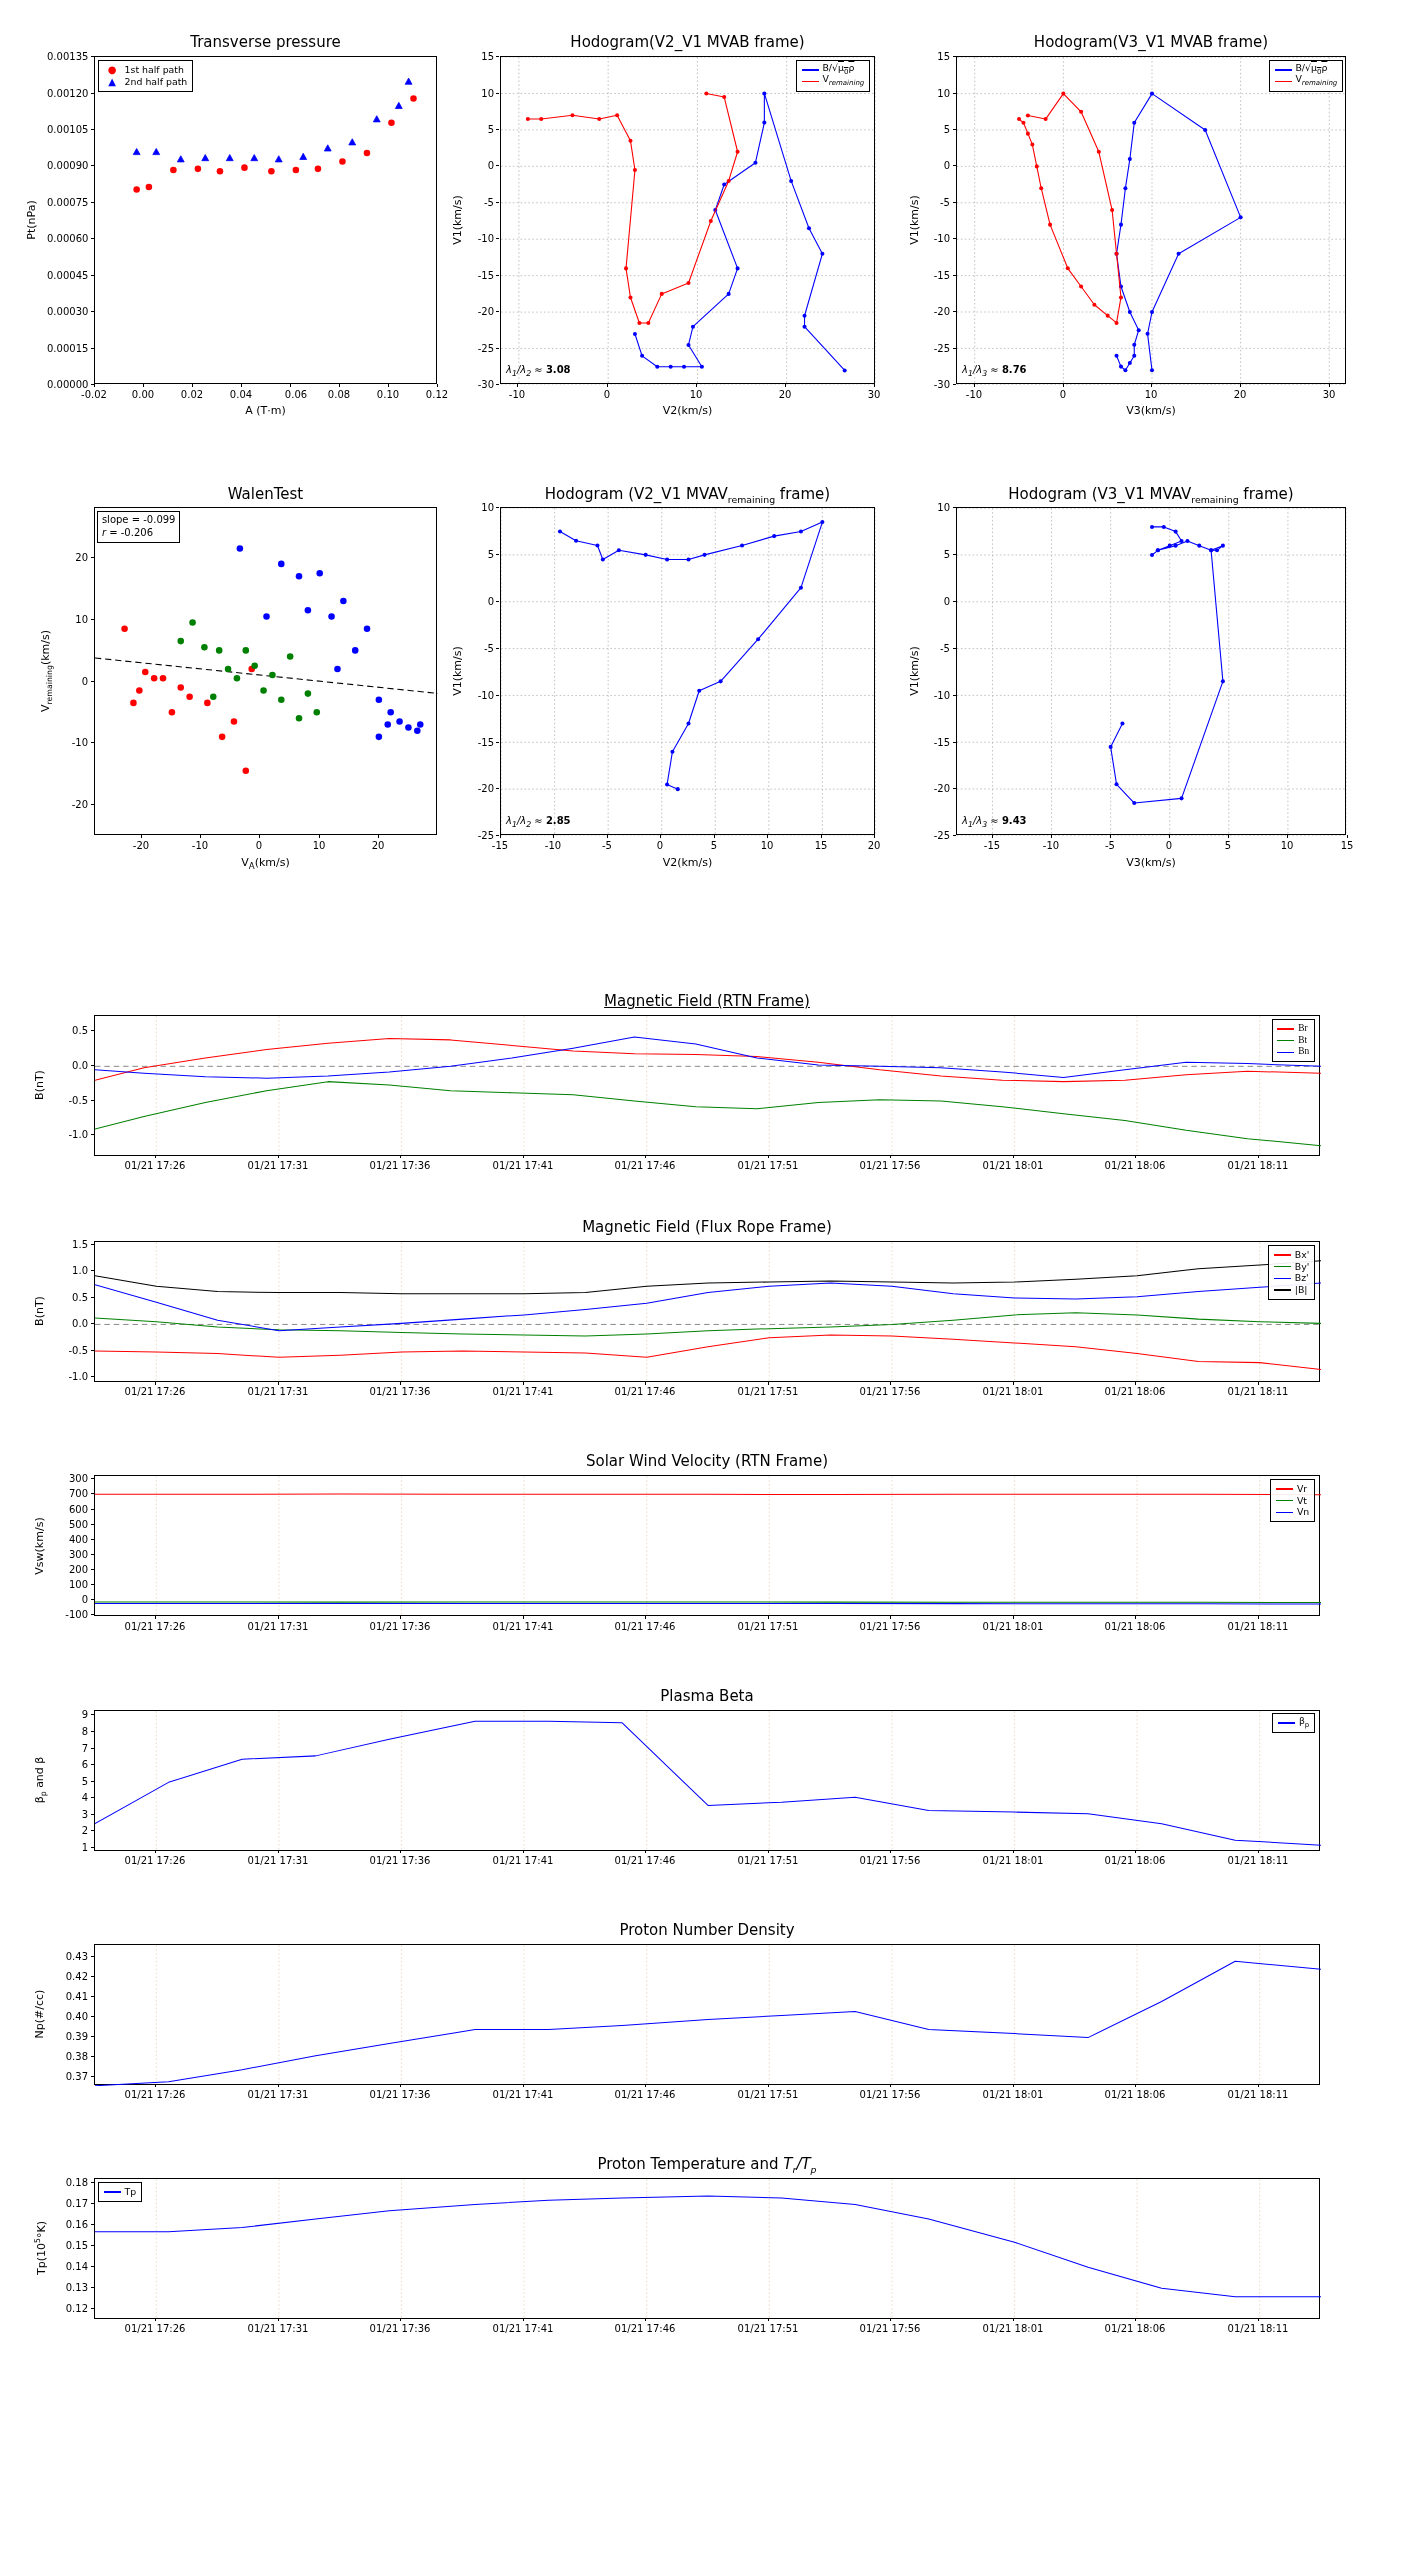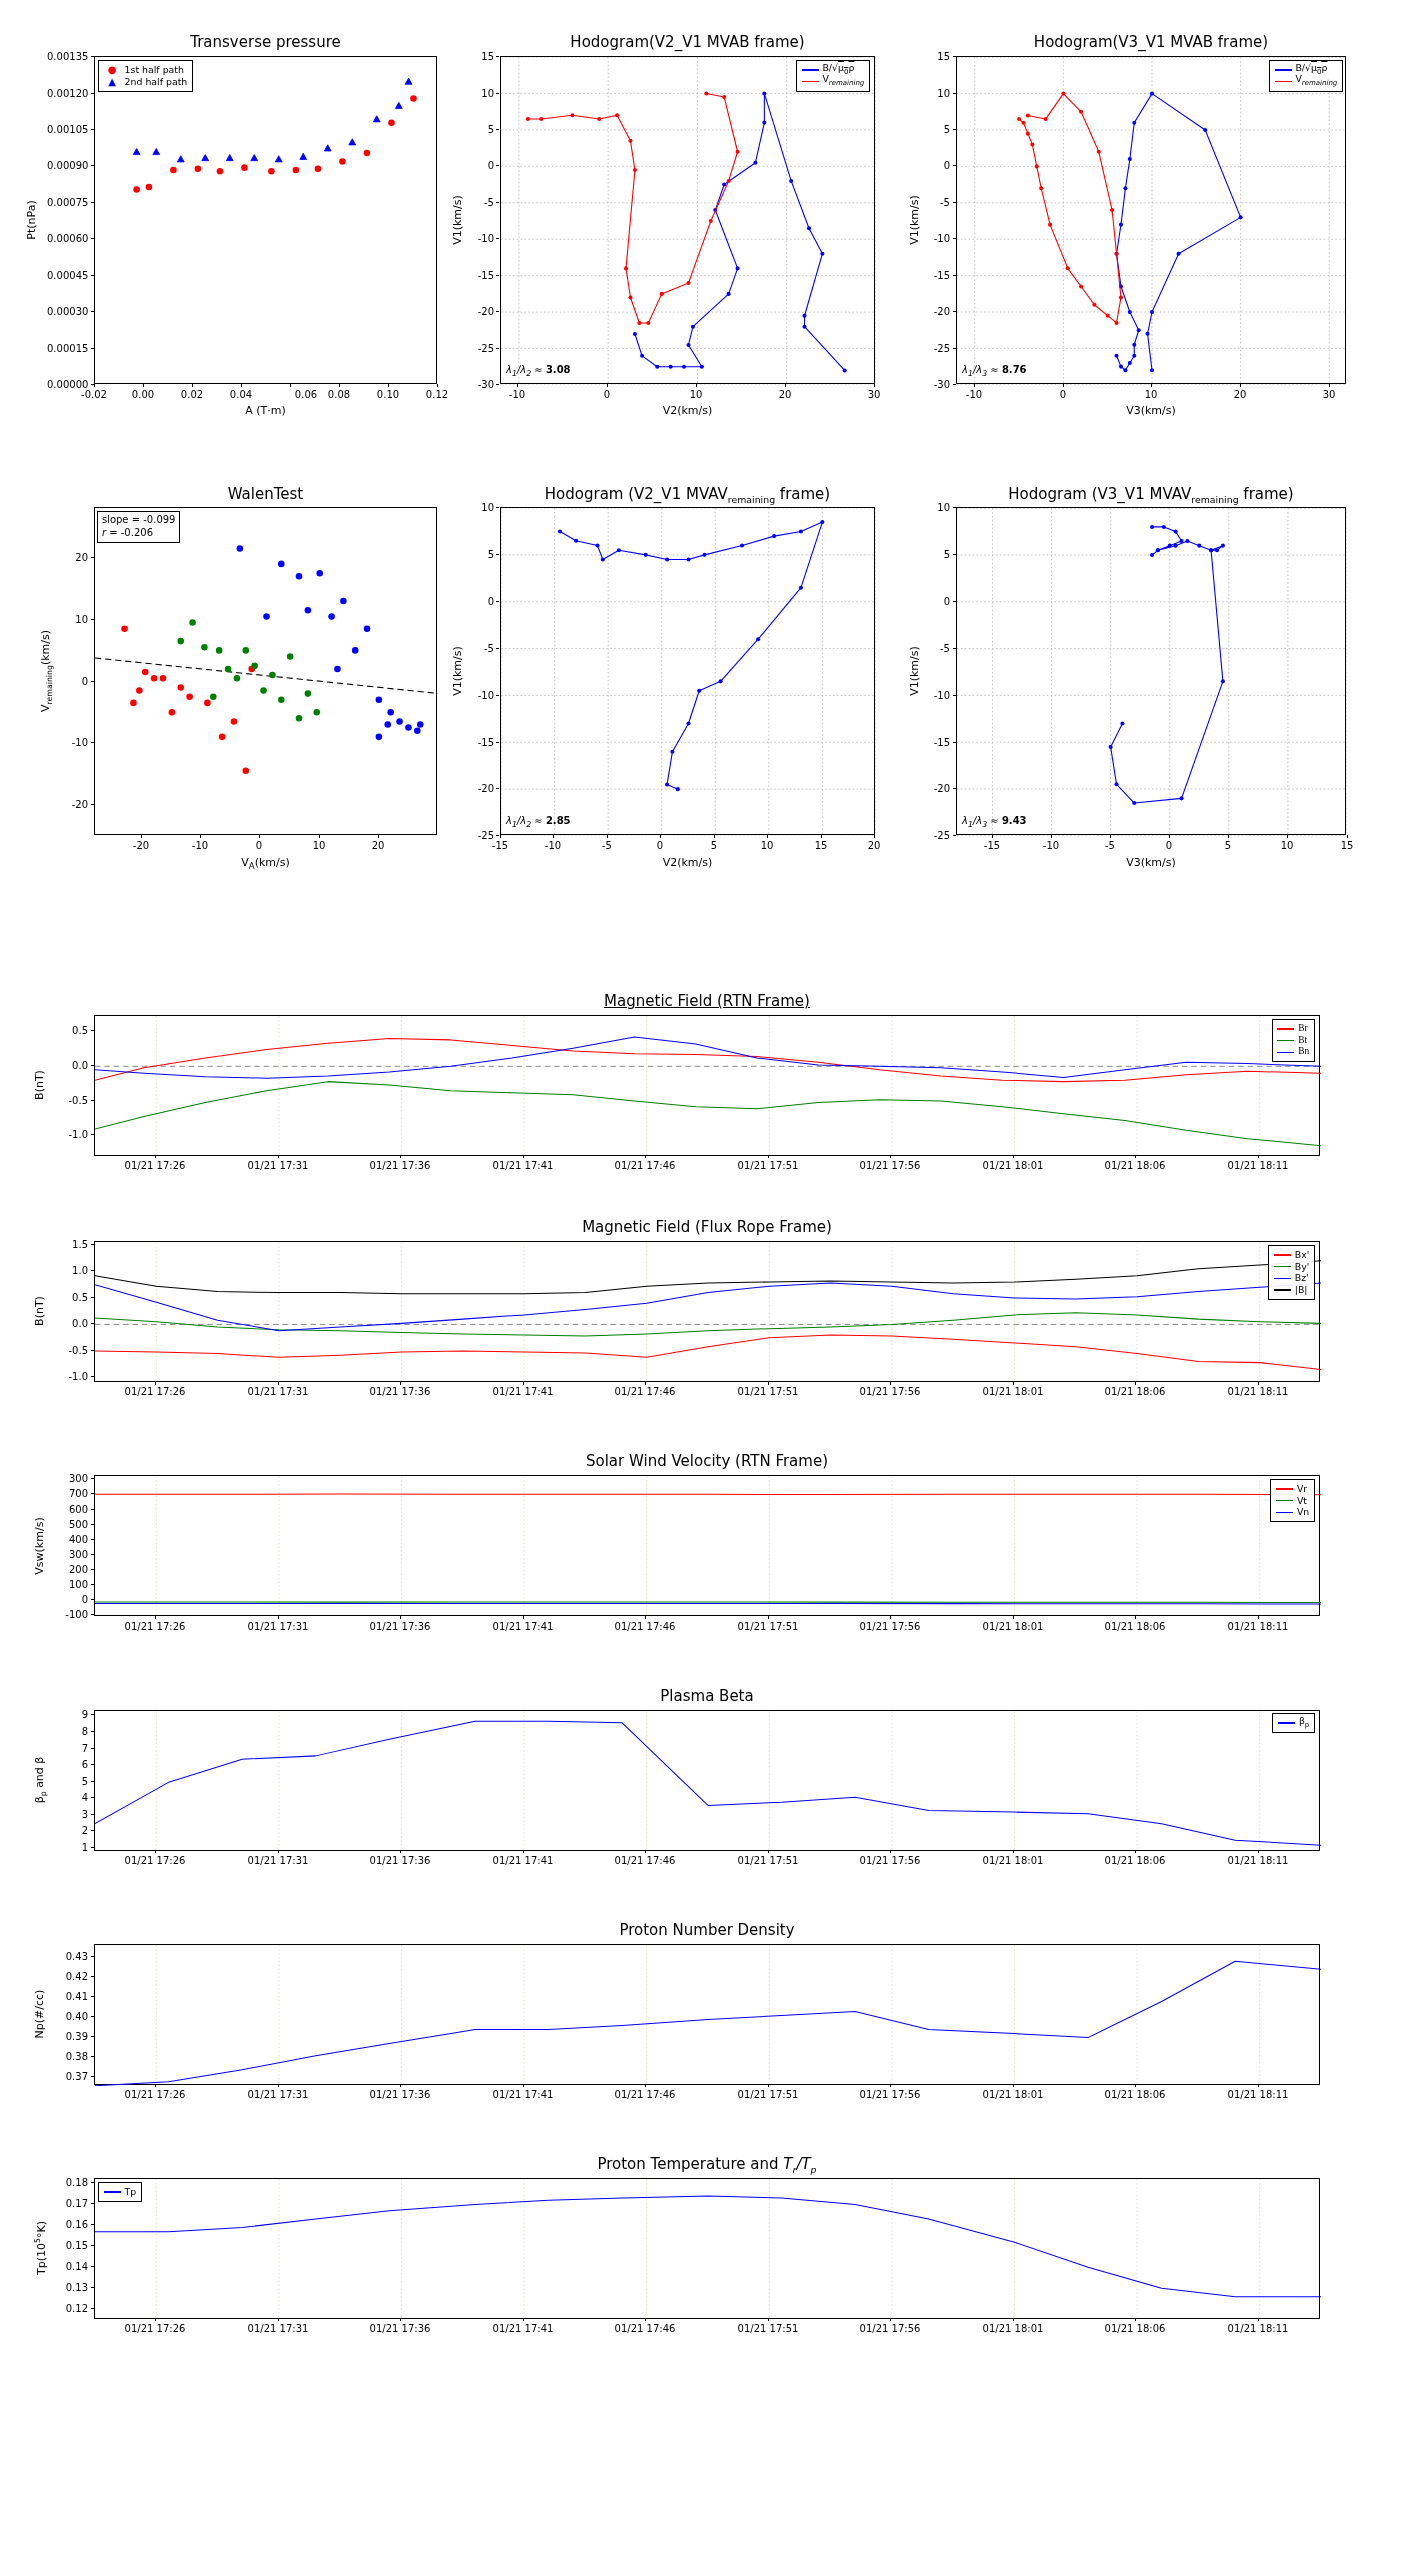--- a/index.html
+++ b/index.html
@@ -167,21 +167,21 @@
       </div>
       <div class="tickmark-x" style="left: 94px; top: 384px; height: 3.1px;"></div>
       <div class="tick-x" style="left: 94px; top: 389px;">-0.02</div>
       <div class="tickmark-x" style="left: 143px; top: 384px; height: 3.1px;"></div>
       <div class="tick-x" style="left: 143px; top: 389px;">0.00</div>
       <div class="tickmark-x" style="left: 192px; top: 384px; height: 3.1px;"></div>
       <div class="tick-x" style="left: 192px; top: 389px;">0.02</div>
       <div class="tickmark-x" style="left: 241px; top: 384px; height: 3.1px;"></div>
       <div class="tick-x" style="left: 241px; top: 389px;">0.04</div>
       <div class="tickmark-x" style="left: 290px; top: 384px; height: 3.1px;"></div>
-      <div class="tick-x" style="left: 306px; top: 389px;">0.06</div>
+      <div class="tick-x" style="left: 296px; top: 389px;">0.06</div>
       <div class="tickmark-x" style="left: 339px; top: 384px; height: 3.1px;"></div>
       <div class="tick-x" style="left: 339px; top: 389px;">0.08</div>
       <div class="tickmark-x" style="left: 388px; top: 384px; height: 3.1px;"></div>
       <div class="tick-x" style="left: 388px; top: 389px;">0.10</div>
       <div class="tickmark-x" style="left: 437px; top: 384px; height: 3.1px;"></div>
       <div class="tick-x" style="left: 437px; top: 389px;">0.12</div>
       <div class="tickmark-y" style="left: 91px; top: 384px; width: 3.1px;"></div>
       <div class="tick-y" style="left: 47px; width: 41px; top: 384px;">0.00000</div>
       <div class="tickmark-y" style="left: 91px; top: 348px; width: 3.1px;"></div>
       <div class="tick-y" style="left: 47px; width: 41px; top: 348px;">0.00015</div>

